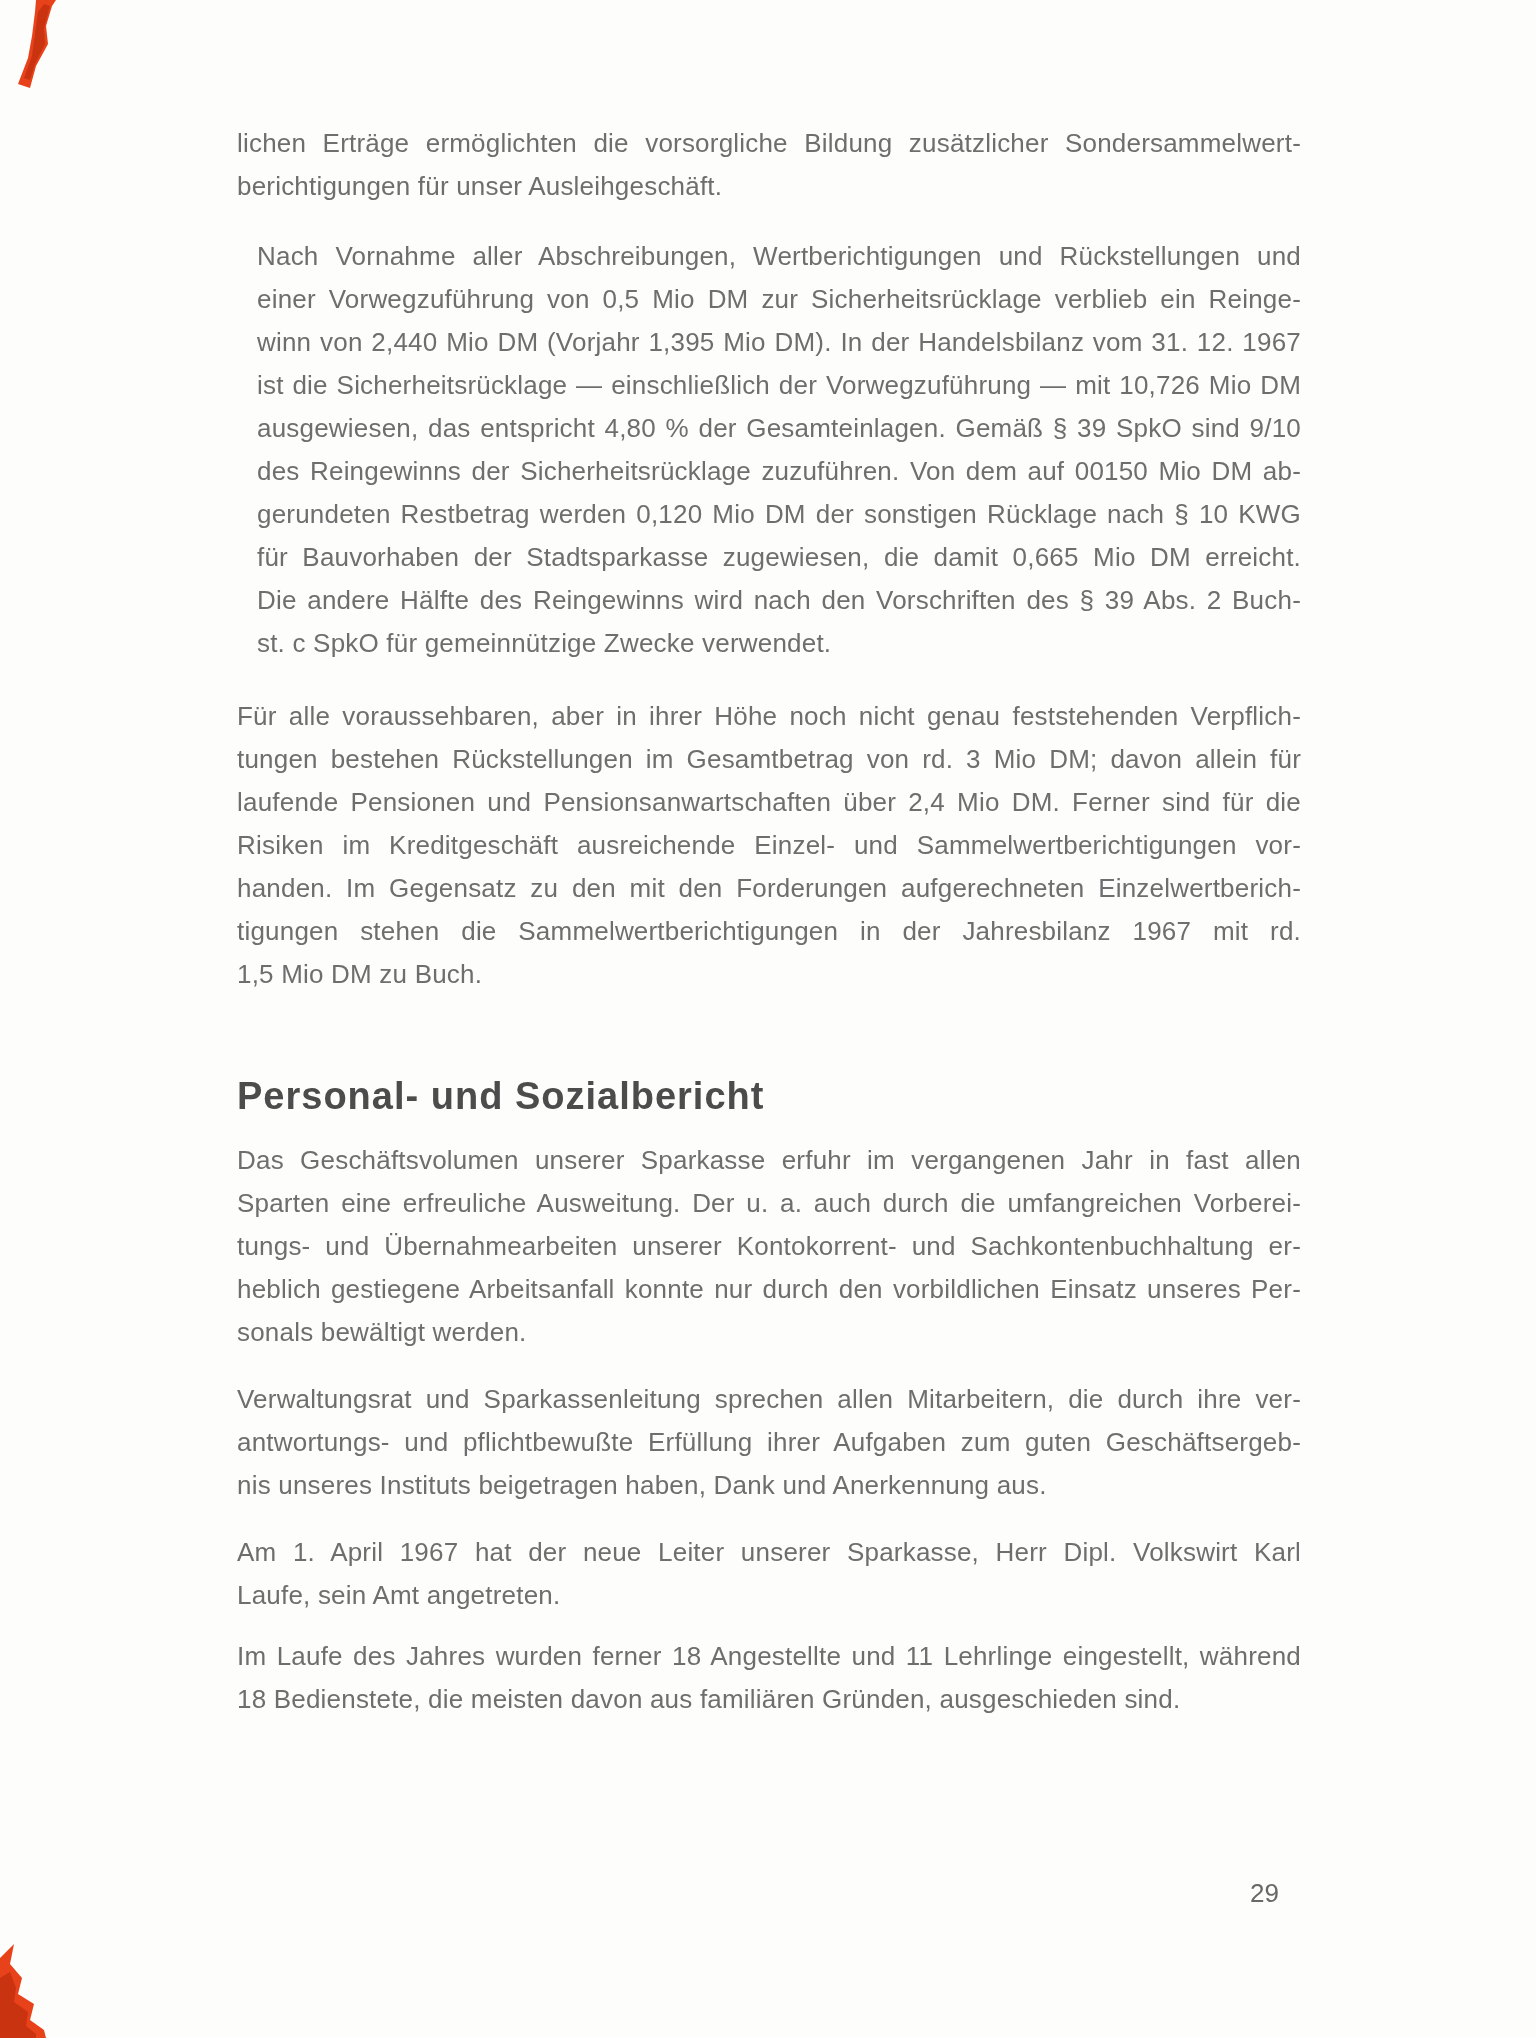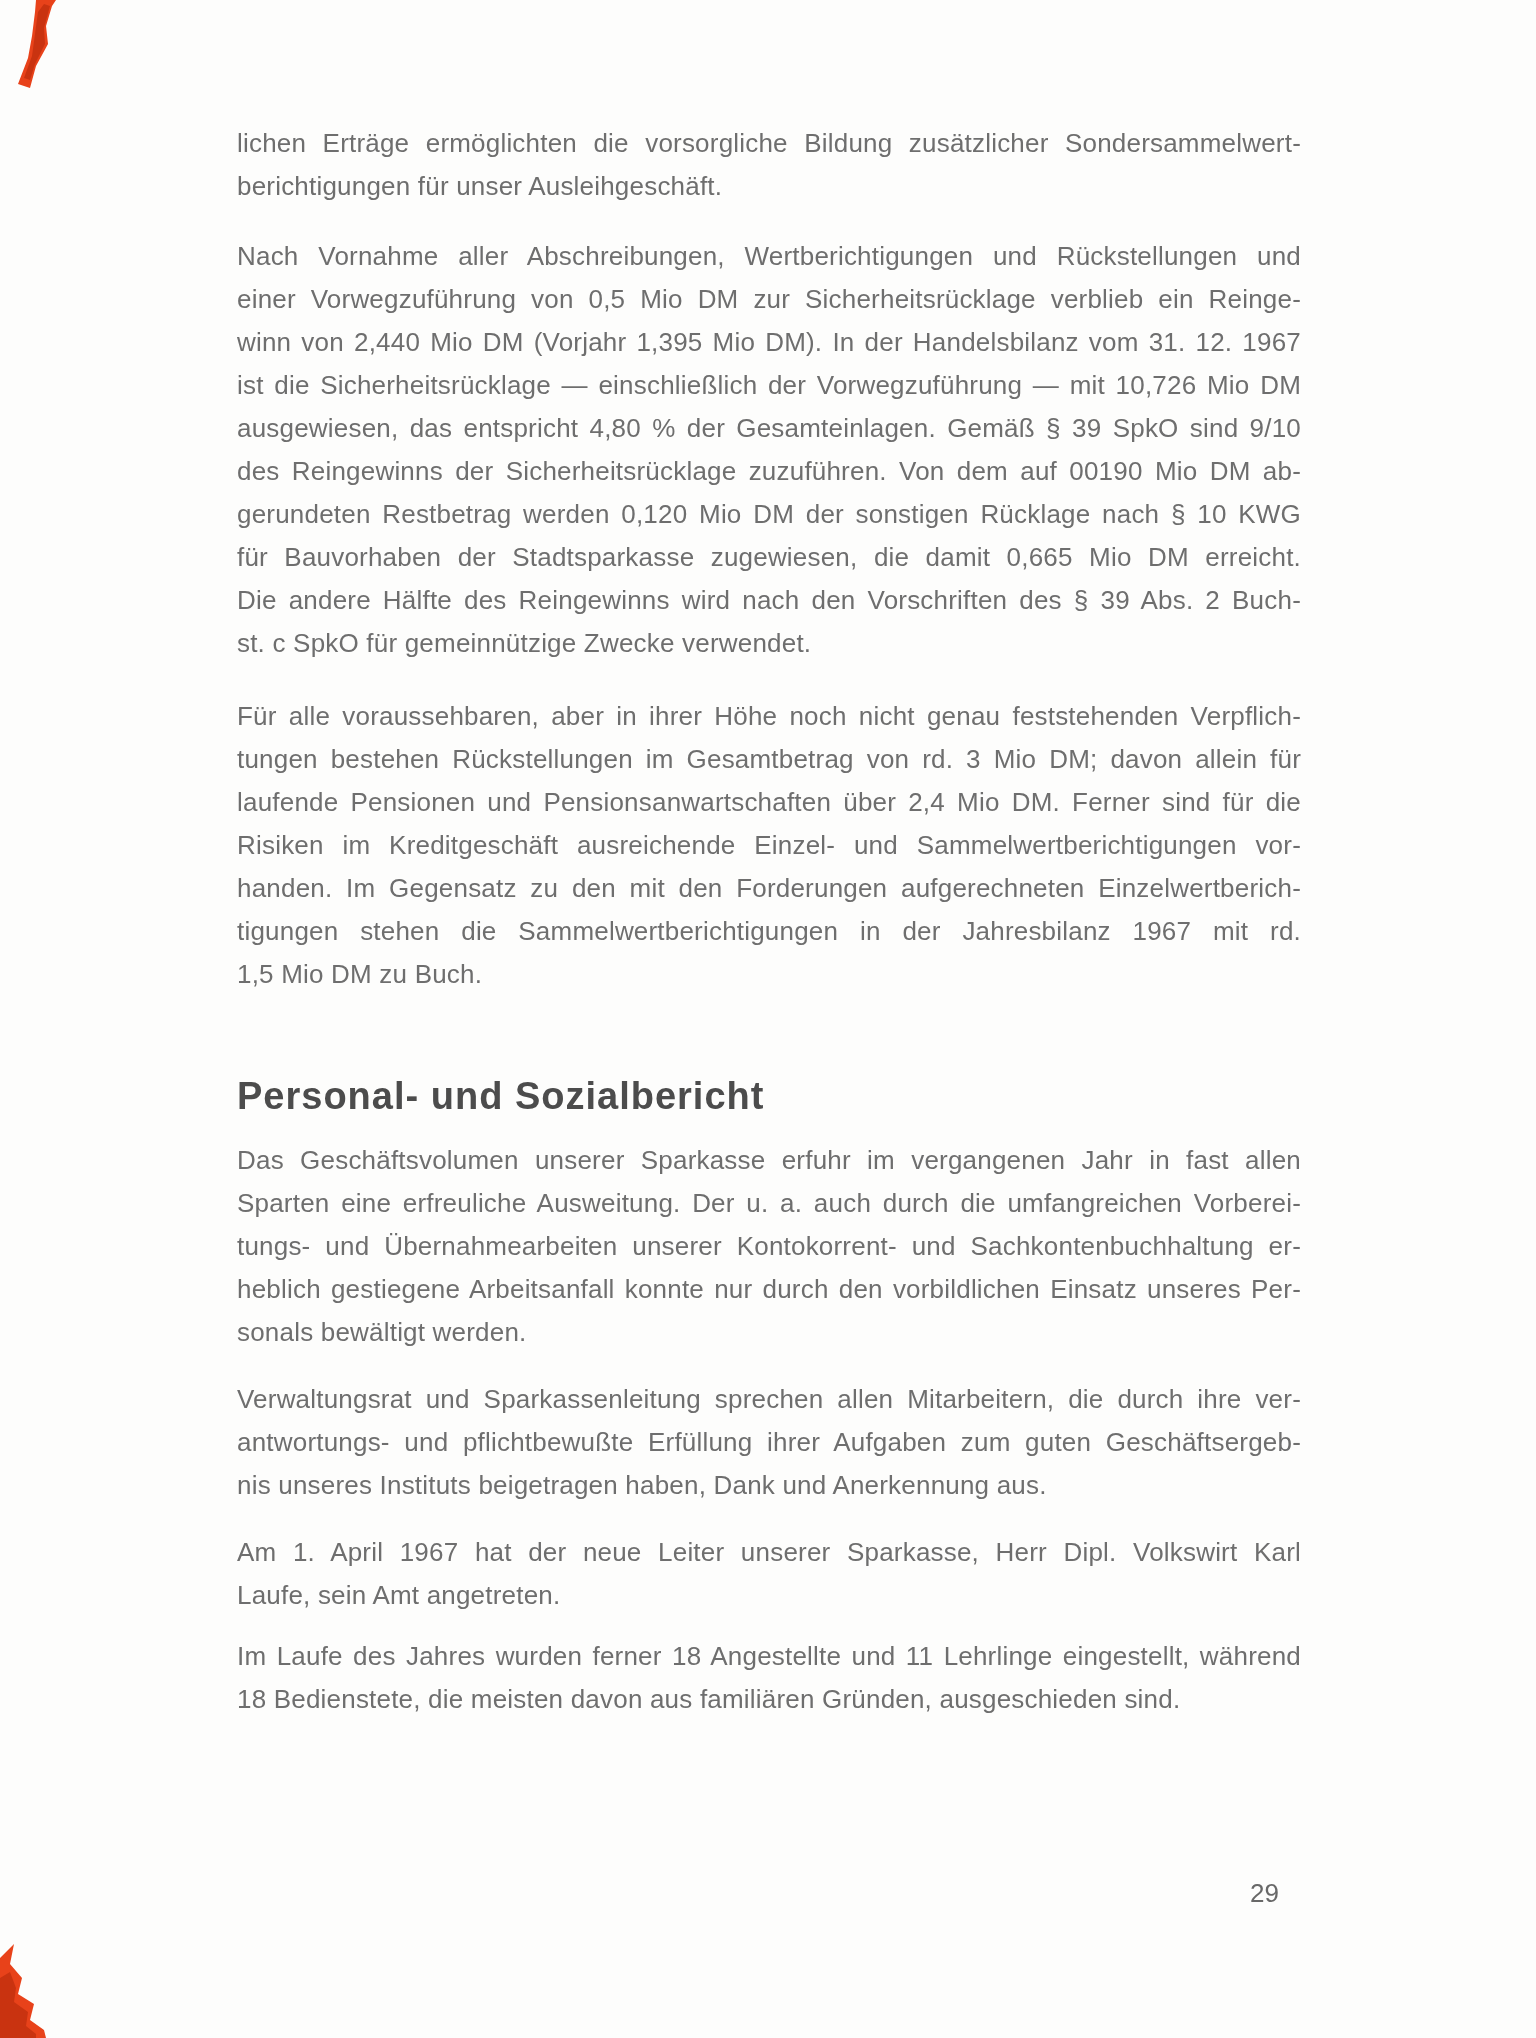--- a/index.html
+++ b/index.html
@@ -12,21 +12,21 @@
     font-family: "Liberation Sans", sans-serif;
   }
   .textcol {
     position: absolute;
     left: 237px;
     top: 122px;
     width: 1064px;
   }
   .para { margin: 0 0 24px 0; }
   .para.m19 { margin-bottom: 27px; }
-  .para.m30 { margin-bottom: 30px; }
+  .para.m30 { margin-bottom: 30px; margin-left: 20px; }
   .para.m18 { margin-bottom: 18px; }
   .line {
     font-size: 26px;
     line-height: 43px;
     color: #6e6e6e;
     letter-spacing: 0.2px;
     text-align: justify;
     text-align-last: justify;
     -moz-text-align-last: justify;
   }
@@ -74,21 +74,21 @@
       <div class="line">lichen Erträge ermöglichten die vorsorgliche Bildung zusätzlicher Sondersammelwert-</div>
       <div class="line last">berichtigungen für unser Ausleihgeschäft.</div>
     </div>
 
     <div class="para m30">
       <div class="line">Nach Vornahme aller Abschreibungen, Wertberichtigungen und Rückstellungen und</div>
       <div class="line">einer Vorwegzuführung von 0,5 Mio DM zur Sicherheitsrücklage verblieb ein Reinge-</div>
       <div class="line">winn von 2,440 Mio DM (Vorjahr 1,395 Mio DM). In der Handelsbilanz vom 31. 12. 1967</div>
       <div class="line">ist die Sicherheitsrücklage — einschließlich der Vorwegzuführung — mit 10,726 Mio DM</div>
       <div class="line">ausgewiesen, das entspricht 4,80 % der Gesamteinlagen. Gemäß § 39 SpkO sind 9/10</div>
-      <div class="line">des Reingewinns der Sicherheitsrücklage zuzuführen. Von dem auf 00190 Mio DM ab-</div>
+      <div class="line">des Reingewinns der Sicherheitsrücklage zuzuführen. Von dem auf 00150 Mio DM ab-</div>
       <div class="line">gerundeten Restbetrag werden 0,120 Mio DM der sonstigen Rücklage nach § 10 KWG</div>
       <div class="line">für Bauvorhaben der Stadtsparkasse zugewiesen, die damit 0,665 Mio DM erreicht.</div>
       <div class="line">Die andere Hälfte des Reingewinns wird nach den Vorschriften des § 39 Abs. 2 Buch-</div>
       <div class="line last">st. c SpkO für gemeinnützige Zwecke verwendet.</div>
     </div>
 
     <div class="para">
       <div class="line">Für alle voraussehbaren, aber in ihrer Höhe noch nicht genau feststehenden Verpflich-</div>
       <div class="line">tungen bestehen Rückstellungen im Gesamtbetrag von rd. 3 Mio DM; davon allein für</div>
       <div class="line">laufende Pensionen und Pensionsanwartschaften über 2,4 Mio DM. Ferner sind für die</div>

